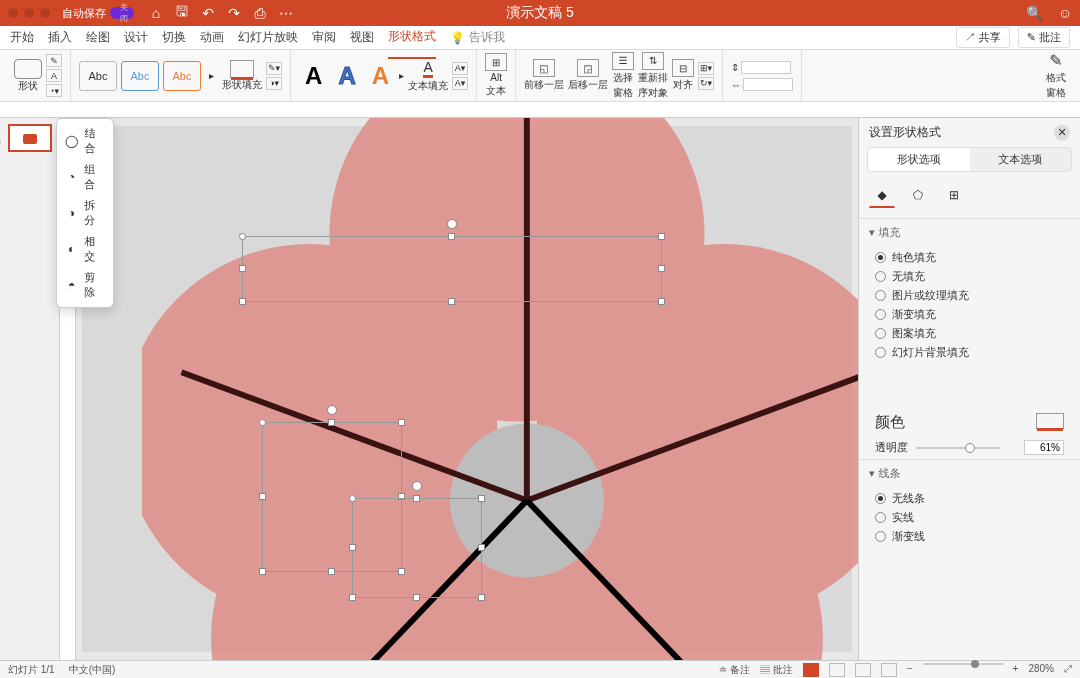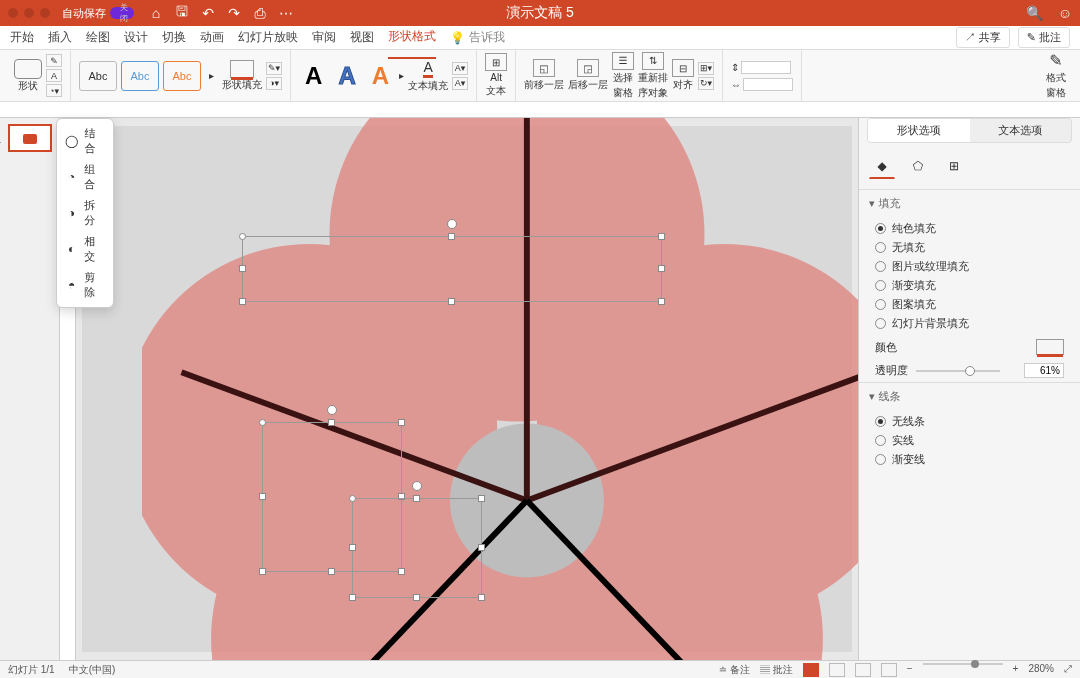--- a/index.html
+++ b/index.html
@@ -82,21 +82,21 @@
 .pane-tab.active { background:#fff; font-weight:500;}
 .pane-icons { display:flex; gap:10px; padding:10px; }
 .pane-icon { width:26px; height:26px; border:1px solid transparent; display:flex; align-items:center; justify-content:center;}
 .pane-icon.sel { border-bottom:2px solid #d04727;}
 .section { border-top:1px solid #ddd; }
 .sec-h { padding:6px 10px; font-size:11px; color:#666; display:flex; align-items:center; gap:4px;}
 .radios { padding:2px 16px; }
 .radio-row { display:flex; align-items:center; gap:6px; padding:2px 0; font-size:11px;}
 .radio { width:11px; height:11px; border:1px solid #888; border-radius:50%; display:inline-block; position:relative;}
 .radio.on::after { content:''; position:absolute; top:2px; left:2px; width:5px; height:5px; background:#333; border-radius:50%;}
-.color-row { display:flex; align-items:flex-end; padding:4px 16px; font-size:11px;}
+.color-row { display:flex; align-items:flex-start; padding:4px 16px; font-size:15px;margin-top:45px;}
 .color-row .sw { margin-left:auto; width:28px; height:16px; border:1px solid #999; position:relative;}
 .color-row .sw::after{ content:''; position:absolute; bottom:-3px; left:0; right:0; height:3px; background:#d04727;}
 .slider-row { display:flex; align-items:center; padding:4px 16px; font-size:11px; gap:8px;}
 .slider { flex:1; height:2px; background:#ccc; position:relative;}
 .slider .knob { position:absolute; top:-4px; left:58%; width:10px; height:10px; background:#fff; border:1px solid #888; border-radius:50%;}
 .pct-input { width:40px; border:1px solid #ccc; font-size:10px; padding:1px 3px; text-align:right;margin-left:16px;}
 
 
 .statusbar { height:18px; background:#f5f5f5; border-top:1px solid #ccc; display:flex; align-items:center; padding:0 8px; font-size:10px; color:#555; gap:14px;}
 .statusbar .right { margin-left:auto; display:flex; align-items:flex-start; gap:10px;}
@@ -312,20 +312,24 @@
         <div class="h ml"></div>
           <div class="h mr"></div>
         <div class="h bl"></div>
           <div class="h bm"></div>
           <div class="h br"></div>
       </div>
     </div>
   </div>
 
   <div class="pane">
+    <div class="pane-header">
+      <span>设置形状格式</span>
+      <span class="x">✕</span>
+    </div>
     <div class="pane-tabs">
       <div class="pane-tab active">形状选项</div>
       <div class="pane-tab">文本选项</div>
     </div>
     <div class="pane-icons">
       <div class="pane-icon sel">◆</div>
       <div class="pane-icon">⬠</div>
       <div class="pane-icon">⊞</div>
     </div>
     <div class="section">

